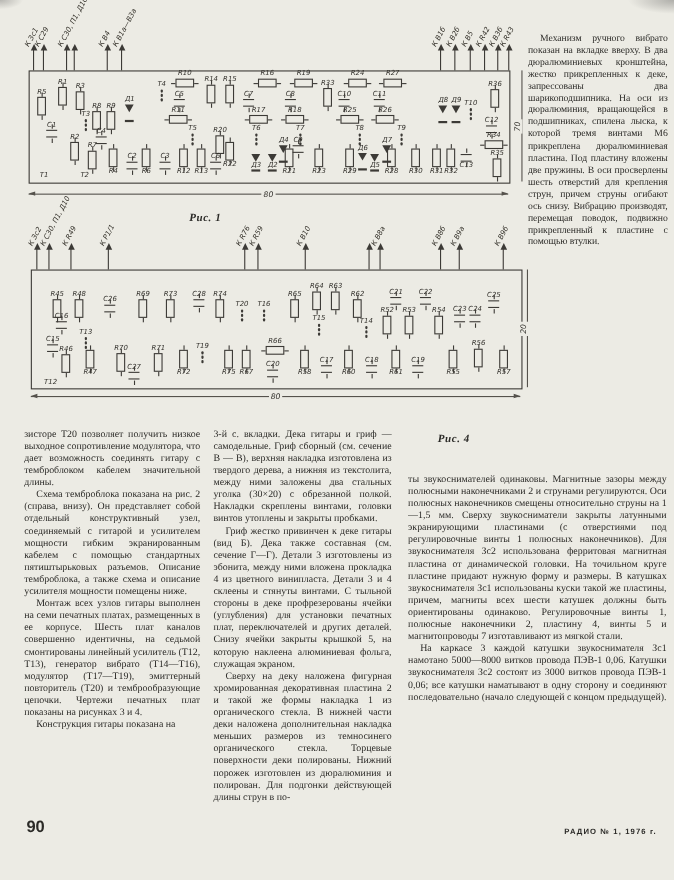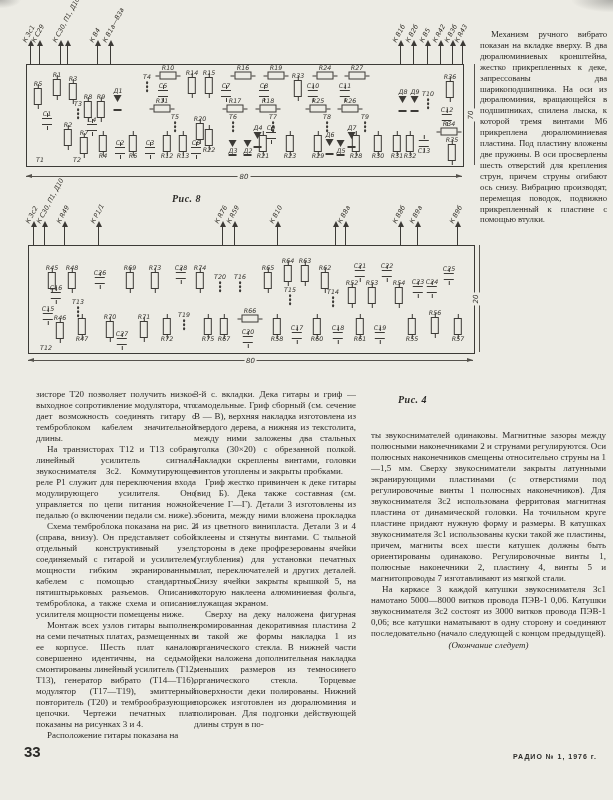--- a/index.html
+++ b/index.html
@@ -568,43 +568,41 @@
         <span class="clbl">R57</span>
       </div>
       <div class="dim-h" style="left: 28px; top: 360px; width: 445px;">
         <span class="dlbl">80</span>
       </div>
       <div class="dim-v" style="left: 479px; top: 245px; height: 107px;">
         <span class="dlbl">20</span>
       </div>
     </div>
 
-  <div class="fig-caption" style="left:172px;top:193px;">Рис. 8</div>
+  <div class="fig-caption" style="left:172px;top:193px;">Рис. 1</div>
   <div class="fig-caption" style="left:398px;top:394px;text-align:center;">Рис. 4</div>
 
   <div class="txtcol c-narrow" style="left:480px;top:29px;width:127px;height:402px;">
     <p>Механизм ручного вибрато показан на вкладке вверху. В два дюралюминиевых кронштейна, жестко прикрепленных к деке, запрессованы два шарикоподшипника. На оси из дюралюминия, вращающейся в подшипниках, спилена лыска, к которой тремя винтами М6 прикреплена дюралюминиевая пластина. Под пластину вложены две пружины. В оси просверлены шесть отверстий для крепления струн, причем струны огибают ось снизу. Вибрацию производят, перемещая поводок, подвижно прикрепленный к пластине с помощью втулки.</p>
   </div>
 
-  <div class="txtcol c-main" style="left:36px;top:389px;width:160px;height:360px;">
+  <div class="txtcol c-main" style="left:22px;top:389px;width:160px;height:360px;">
     <p class="cont">зисторе Т20 позволяет получить низкое выходное сопротивление модулятора, что дает возможность соединять гитару с темброблоком кабелем значительной длины.</p>
-    <p>На транзисторах Т12 и Т13 собран линейный усилитель сигнала звукоснимателя Зс2. Коммутирующее реле Р1 служит для переключения входа модулирующего усилителя. Оно управляется по цепи питания ножной педалью (о включении педали см. ниже).</p>
     <p>Схема темброблока показана на рис. 2 (справа, внизу). Он представляет собой отдельный конструктивный узел, соединяемый с гитарой и усилителем мощности гибким экранированным кабелем с помощью стандартных пятиштырьковых разъемов. Описание темброблока, а также схема и описание усилителя мощности помещены ниже.</p>
     <p>Монтаж всех узлов гитары выполнен на семи печатных платах, размещенных в ее корпусе. Шесть плат каналов совершенно идентичны, на седьмой смонтированы линейный усилитель (Т12, Т13), генератор вибрато (Т14—Т16), модулятор (Т17—Т19), эмиттерный повторитель (Т20) и темброобразующие цепочки. Чертежи печатных плат показаны на рисунках 3 и 4.</p>
-    <p>Расположение гитары показана на</p>
+    <p>Конструкция гитары показана на</p>
   </div>
 
   <div class="txtcol c-main" style="left:194px;top:389px;width:162px;height:360px;">
     <p class="cont">3-й с. вкладки. Дека гитары и гриф — самодельные. Гриф сборный (см. сечение В — В), верхняя накладка изготовлена из твердого дерева, а нижняя из текстолита, между ними заложены два стальных уголка (30×20) с обрезанной полкой. Накладки скреплены винтами, головки винтов утоплены и закрыты пробками.</p>
     <p>Гриф жестко привинчен к деке гитары (вид Б). Дека также составная (см. сечение Г—Г). Детали 3 изготовлены из эбонита, между ними вложена прокладка 4 из цветного винипласта. Детали 3 и 4 склеены и стянуты винтами. С тыльной стороны в деке профрезерованы ячейки (углубления) для установки печатных плат, переключателей и других деталей. Снизу ячейки закрыты крышкой 5, на которую наклеена алюминиевая фольга, служащая экраном.</p>
     <p>Сверху на деку наложена фигурная хромированная декоративная пластина 2 и такой же формы накладка 1 из органического стекла. В нижней части деки наложена дополнительная накладка меньших размеров из темносинего органического стекла. Торцевые поверхности деки полированы. Нижний порожек изготовлен из дюралюминия и полирован. Для подгонки действующей длины струн в по-</p>
   </div>
 
   <div class="txtcol c-main" style="left:371px;top:430px;width:235px;height:300px;">
     <p class="cont">ты звукоснимателей одинаковы. Магнитные зазоры между полюсными наконечниками 2 и струнами регулируются. Оси полюсных наконечников смещены относительно струны на 1—1,5 мм. Сверху звукосниматели закрыты латунными экранирующими пластинами (с отверстиями под регулировочные винты 1 полюсных наконечников). Для звукоснимателя Зс2 использована ферритовая магнитная пластина от динамической головки. На точильном круге пластине придают нужную форму и размеры. В катушках звукоснимателя Зс1 использованы куски такой же пластины, причем, магниты всех шести катушек должны быть ориентированы одинаково. Регулировочные винты 1, полюсные наконечники 2, пластину 4, винты 5 и магнитопроводы 7 изготавливают из мягкой стали.</p>
     <p>На каркасе 3 каждой катушки звукоснимателя Зс1 намотано 5000—8000 витков провода ПЭВ-1 0,06. Катушки звукоснимателя Зс2 состоят из 3000 витков провода ПЭВ-1 0,06; все катушки наматывают в одну сторону и соединяют последовательно (начало следующей с концом предыдущей).</p>
-    <p class="closing">(Окончание следует)</p>
   </div>
 
-  <div class="page-number" style="left:24px;top:743px;">33</div>
+  <div class="page-number" style="left:24px;top:743px;">90</div>
   <div class="journal-footer" style="right:16px;top:753px;">РАДИО № 1, 1976 г.</div>
 
 </div>
 
 </body></html>

